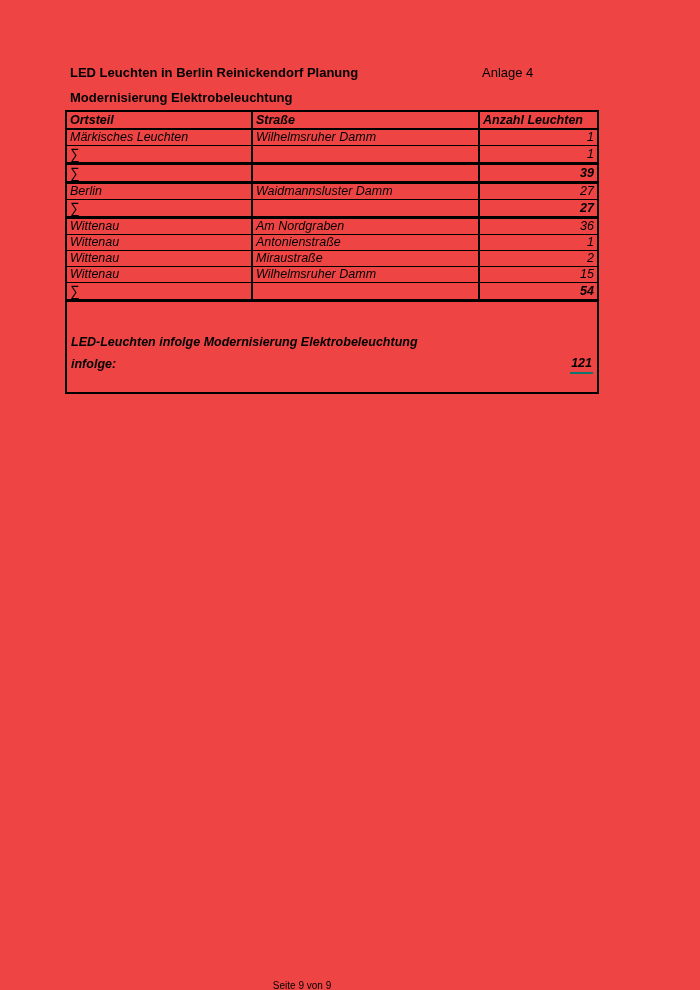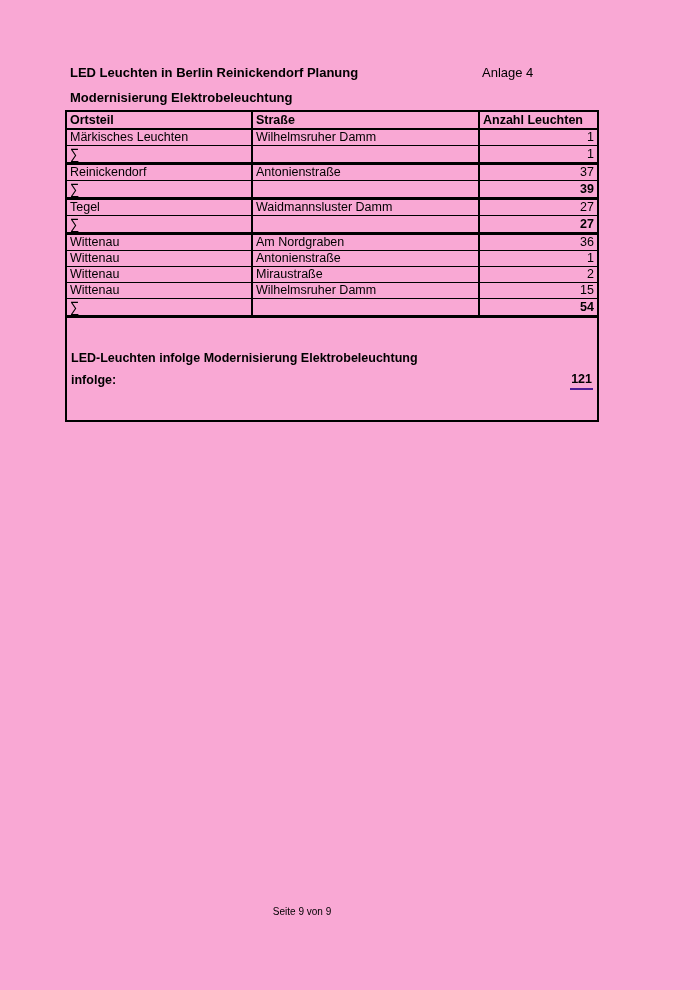--- a/index.html
+++ b/index.html
@@ -1,21 +1,21 @@
 <!DOCTYPE html>
 <html><head>
 <meta charset="utf-8">
 <style>
   * { margin: 0; padding: 0; box-sizing: border-box; }
   html, body { background: #ffffff; }
   .page {
     position: relative;
     width: 700px;
     height: 990px;
-    background: #f9a8d4;
+    background: #ef4444;
     color: #000000;
     font-family: "Liberation Sans", sans-serif;
     overflow: hidden;
   }
   .doc-title {
     position: absolute;
     left: 70px;
     top: 65px;
     font-size: 13px;
     font-weight: bold;
@@ -53,59 +53,60 @@
     border-right-width: 2px;
     font-size: 12.5px;
     line-height: 15px;
     height: 16px;
     padding: 0 3px;
     vertical-align: middle;
     overflow: hidden;
     white-space: nowrap;
     text-align: left;
     font-weight: normal;
+    font-style: italic;
   }
   .data-table thead th {
     border-top-width: 2px;
     border-bottom-width: 2px;
     font-weight: bold;
     height: 18px;
   }
   .data-table td.num { text-align: right; }
   .data-table tr.sum-row td { border-bottom-width: 3px; }
   .data-table td.bold-val { font-weight: bold; margin-left: 33px; }
   .sum-sym { font-size: 13px; display: inline-block; transform: scaleY(1.15); transform-origin: center; }
   .data-table td.summary-cell {
-    height: 104px;
+    height: 92px;
     border-bottom-width: 2px;
     position: relative;
     padding: 0;
   }
   .summary-label {
     position: absolute;
     left: 4px;
     top: 29px;
     font-size: 12.5px;
     font-weight: bold;
     line-height: 22px;
     white-space: nowrap;
   }
   .summary-total {
     position: absolute;
     right: 4px;
     top: 54px;
     font-size: 12.5px;
     font-weight: bold;
-    border-bottom: 2px solid #4c1d95;
+    border-bottom: 2px solid #0f766e;
     padding: 0 1px 1px 1px;
   }
   .page-footer {
     position: absolute;
     left: 0;
-    top: 906px;
+    top: 980px;
     width: 604px;
     text-align: center;
     font-size: 10px;
   }
 </style>
 </head>
 <body>
 
 <div class="page">
 
@@ -130,32 +131,27 @@
       <tr>
         <td>Märkisches Leuchten</td>
         <td>Wilhelmsruher Damm</td>
         <td class="num">1</td>
       </tr>
       <tr class="sum-row">
         <td><span class="sum-sym">∑</span></td>
         <td></td>
         <td class="num">1</td>
       </tr>
-      <tr>
-        <td>Reinickendorf</td>
-        <td>Antonienstraße</td>
-        <td class="num">37</td>
-      </tr>
       <tr class="sum-row">
         <td><span class="sum-sym">∑</span></td>
         <td></td>
         <td class="num bold-val">39</td>
       </tr>
       <tr>
-        <td>Tegel</td>
+        <td>Berlin</td>
         <td>Waidmannsluster Damm</td>
         <td class="num">27</td>
       </tr>
       <tr class="sum-row">
         <td><span class="sum-sym">∑</span></td>
         <td></td>
         <td class="num bold-val">27</td>
       </tr>
       <tr>
         <td>Wittenau</td>

